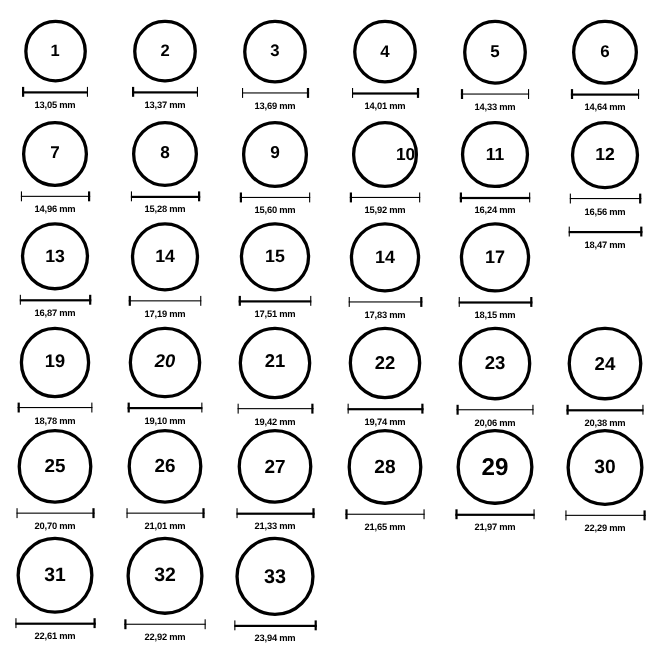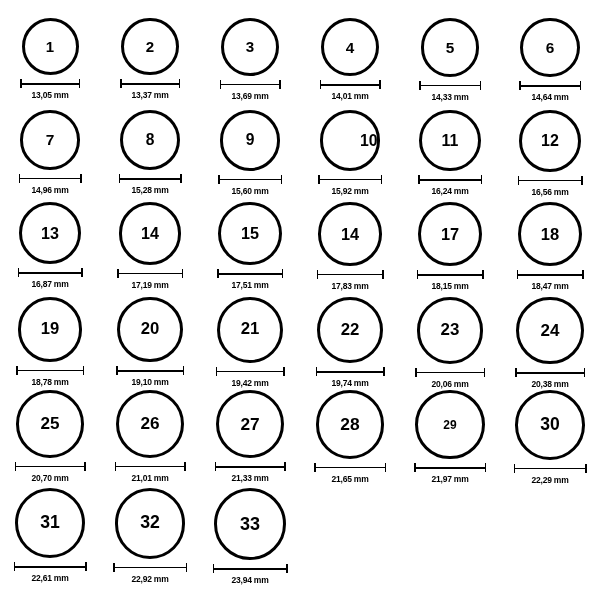--- a/index.html
+++ b/index.html
@@ -296,25 +296,20 @@
         </div>
       </div>
       <div class="measure" style="width: 67px;">
         <div class="bar"></div>
         <div class="tick left"></div>
         <div class="tick right"></div>
       </div>
       <div class="mm">18,15 mm</div>
     </div>
     <div class="cell" style="position: absolute; left: 500px; top: 202px; width: 100px;">
-      <div class="ring-wrap" style="height: 64.4656px;">
-        <div class="ring" style="width: 64.4656px; height: 64.4656px;">
-          <span class="ring-label" style="font-size: 16.5px;">18</span>
-        </div>
-      </div>
       <div class="measure" style="width: 67px;">
         <div class="bar"></div>
         <div class="tick left"></div>
         <div class="tick right"></div>
       </div>
       <div class="mm">18,47 mm</div>
     </div>
     <div class="cell" style="position: absolute; left: 0px; top: 297px; width: 100px;">
       <div class="ring-wrap" style="height: 64.8926px;">
         <div class="ring" style="width: 64.8926px; height: 64.8926px;">
@@ -323,21 +318,21 @@
       </div>
       <div class="measure" style="width: 68px;">
         <div class="bar"></div>
         <div class="tick left"></div>
         <div class="tick right"></div>
       </div>
       <div class="mm">18,78 mm</div>
     </div>
     <div class="cell" style="position: absolute; left: 100px; top: 297px; width: 100px;">
       <div class="ring-wrap" style="height: 65.3333px;">
-        <div class="ring" style="width: 65.3333px; height: 65.3333px;">
+        <div class="ring" style="width: 65.3333px; height: 65.3333px; font-style: italic;">
           <span class="ring-label" style="font-size: 16.7px;">20</span>
         </div>
       </div>
       <div class="measure" style="width: 68px;">
         <div class="bar"></div>
         <div class="tick left"></div>
         <div class="tick right"></div>
       </div>
       <div class="mm">19,10 mm</div>
     </div>
@@ -441,21 +436,21 @@
       <div class="measure" style="width: 72px;">
         <div class="bar"></div>
         <div class="tick left"></div>
         <div class="tick right"></div>
       </div>
       <div class="mm">21,65 mm</div>
     </div>
     <div class="cell" style="position: absolute; left: 400px; top: 390px; width: 100px;">
       <div class="ring-wrap" style="height: 69.2865px;">
         <div class="ring" style="width: 69.2865px; height: 69.2865px;">
-          <span class="ring-label" style="font-size: 12px;">29</span>
+          <span class="ring-label" style="font-size: 22px;">29</span>
         </div>
       </div>
       <div class="measure" style="width: 72px;">
         <div class="bar"></div>
         <div class="tick left"></div>
         <div class="tick right"></div>
       </div>
       <div class="mm">21,97 mm</div>
     </div>
     <div class="cell" style="position: absolute; left: 500px; top: 390px; width: 100px;">

